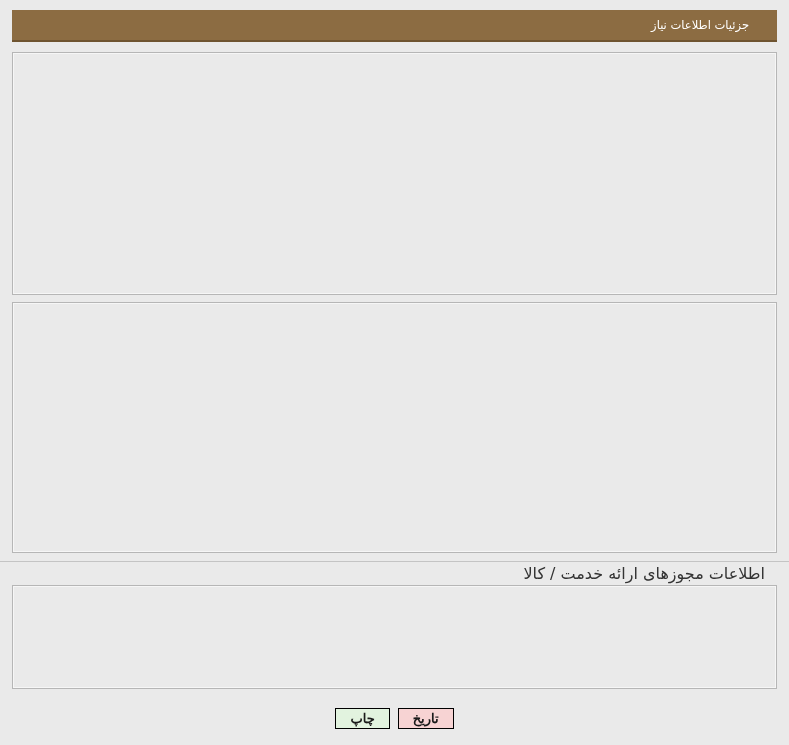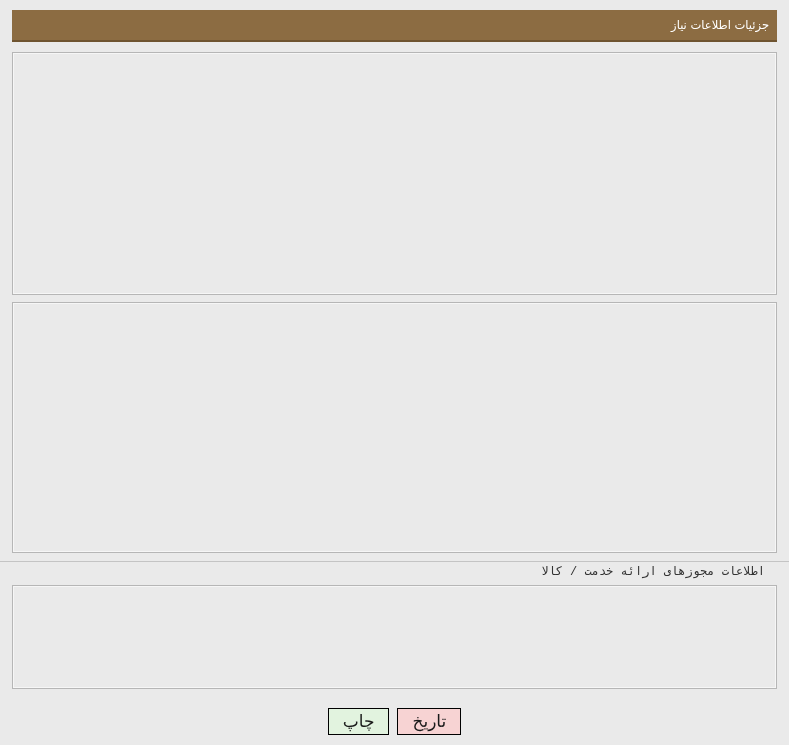--- a/index.html
+++ b/index.html
@@ -48,21 +48,21 @@
   
   .titlebar {
     position: absolute;
     left: 12px; top: 10px;
     width: 765px; height: 32px;
     background: #8c6c42;
     border-bottom: 2px solid #6f5430;
     display: flex;
     align-items: center;
     justify-content: flex-start;
-    padding: 0 8px;
+    padding: 0 28px;
     z-index: 3;
   }
   .titlebar-text {
     color: #ffffff;
     font-size: 11.5px;
   }
 
   
   .panel {
     position: absolute;
@@ -173,23 +173,22 @@
 
   
   .sec-head {
     position: absolute;
     font-size: 11px;
     font-weight: bold;
     color: #1a1a1a;
   }
   .sec-plain {
     position: absolute;
-    font-size: 12px;
+    font-size: 16px;
     color: #333333;
-    font-family: Liberation Mono, monospace;
   }
 
   
   .tbl {
     position: absolute;
     border-collapse: collapse;
     direction: rtl;
     background: #ffffff;
     font-size: 11px;
   }
@@ -264,24 +263,25 @@
     position: absolute;
     left: 0; top: 708px;
     width: 789px;
     display: flex;
     justify-content: center;
     gap: 8px;
     z-index: 3;
   }
   .btn {
     border: 1px solid #000000;
-    font-size: 17px;
+    font-size: 13px;
     padding: 2px 14px;
     cursor: pointer;
     color: #1a1a1a;
+    font-weight: bold;
   }
   .btn.ret   { background: #f7d3d3; }
   .btn.print { background: #e2f3df; }
 
   .divider {
     position: absolute;
     left: 0; width: 789px;
     height: 1px;
     background: #c4c4c4;
     z-index: 1;

